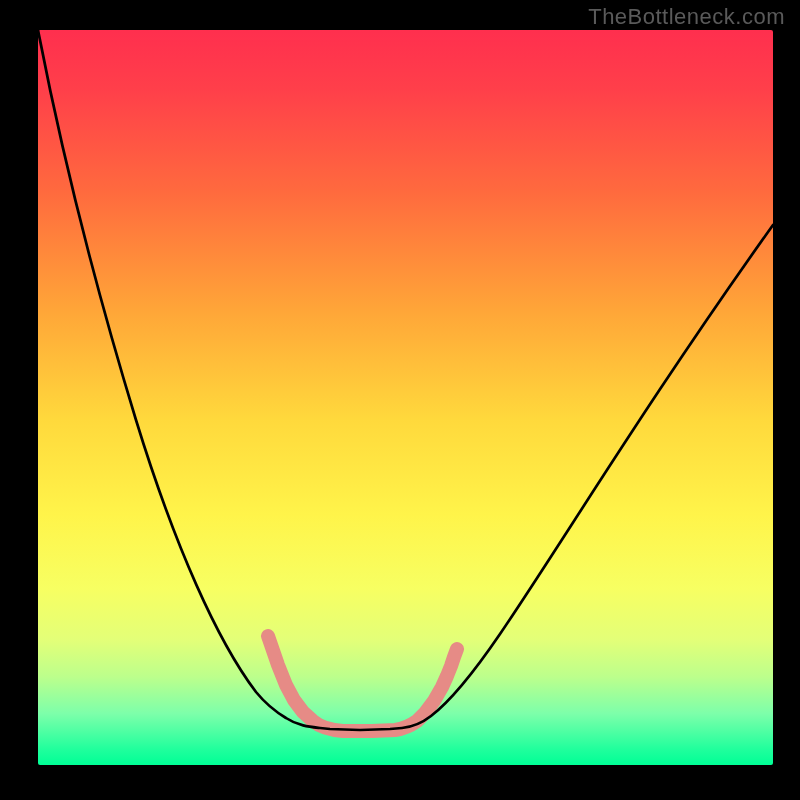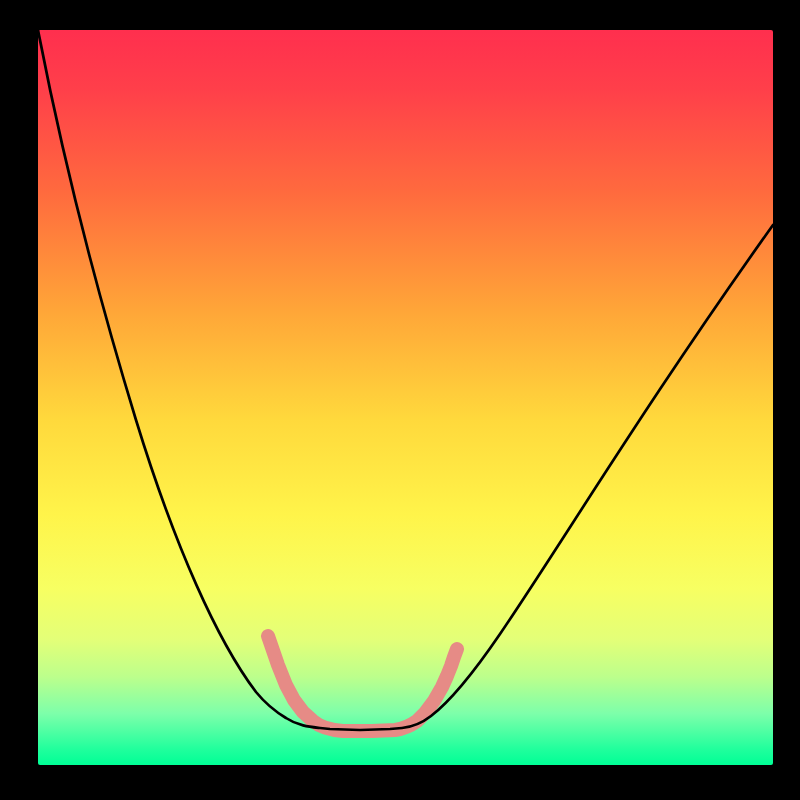--- a/index.html
+++ b/index.html
@@ -49,14 +49,15 @@
 
 <div class="stage">
 
   <div class="plot-bg" data-bind-attr="style:plot._bg_style" style="left:38px;top:30px;width:735px;height:735px;background:linear-gradient(to bottom, #ff2f4e 0%, #ff3f4a 8%, #ff6a3e 22%, #ffa538 38%, #ffd93c 53%, #fff44a 66%, #f7ff62 76%, #e3ff78 83%, #bcff8c 88%, #7dffaa 93%, #1eff9c 98%, #00ff96 100%);"></div>
 
   <svg class="curve-layer" viewBox="0 0 800 800" preserveAspectRatio="none">
     <path fill="none" stroke-linecap="round" stroke-linejoin="round" data-bind-attr="d:plot.notch_svg_path" d="M268 636 L 278 665 L 286 685 L 294 700 L 303 712 L 313 721 C 320 727, 330 730, 343 731 L 372 731 L 395 730 C 402 729, 410 726, 417 721 L 425 713 L 434 701 L 442 687 L 447 676 L 451 666 L 454 657 L 457 649" stroke="#e68b86" stroke-width="14"></path>
     <path fill="none" stroke-linecap="round" stroke-linejoin="round" data-bind-attr="d:plot.curve_svg_path" d="M38 30 C 47 76, 72 210, 136 420 C 175 547, 218 642, 256 692 C 265 703, 276 712, 286 718 C 298 726, 311 727, 320 728 L 330 729 L 360 730 L 390 729 L 402 728 C 412 727, 422 723, 431 716 C 448 703, 470 678, 500 634 C 560 546, 646 403, 773 225" stroke="#000000" stroke-width="2.7"></path>
   </svg>
 
+  <div class="watermark" data-bind="watermark.text" data-bind-attr="style:watermark._style" style="right:15px;top:4px;">TheBottleneck.com</div>
 
 </div>
 
 </body></html>

